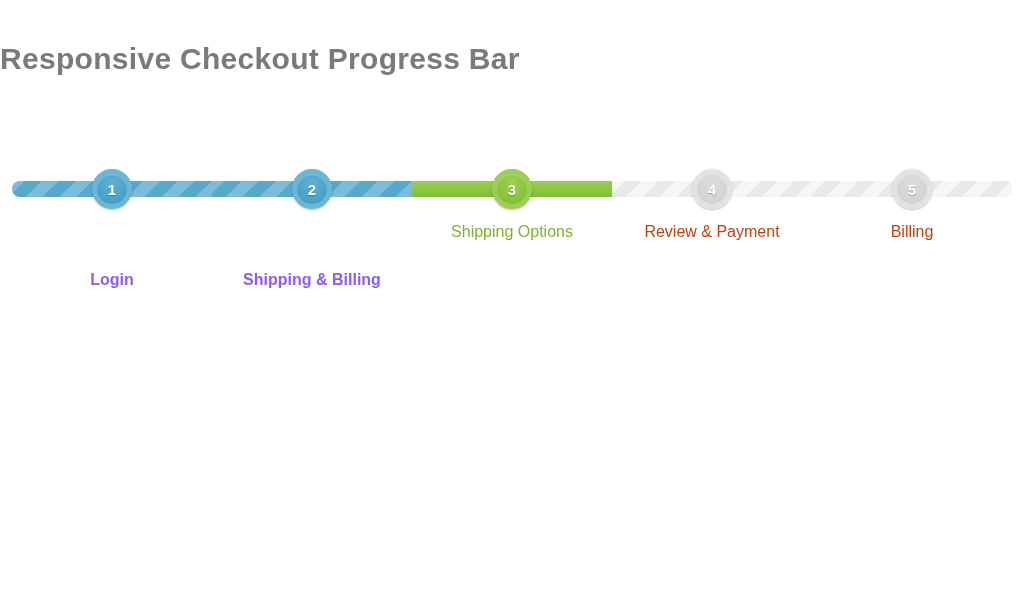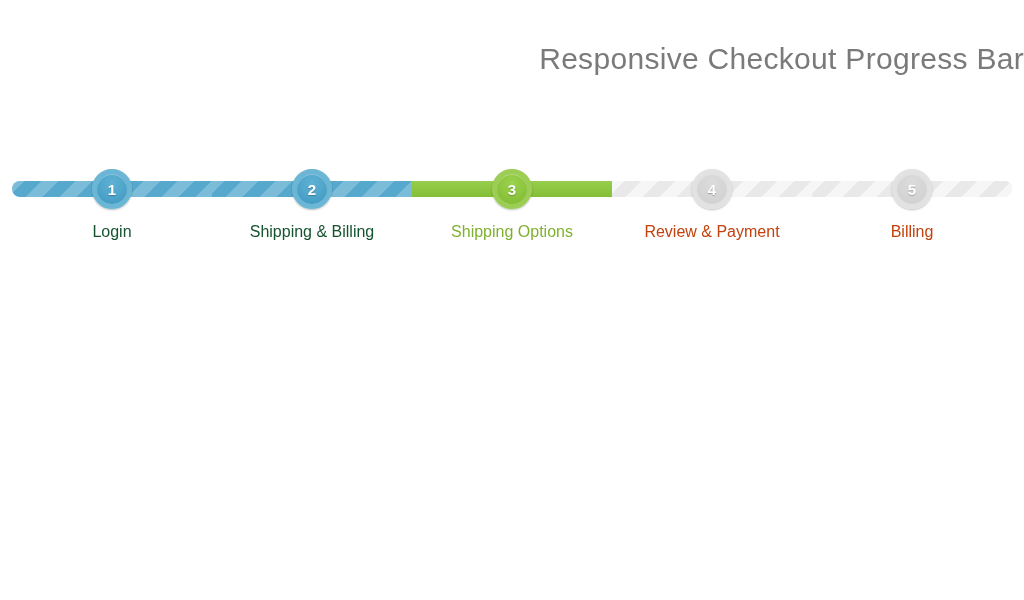--- a/index.html
+++ b/index.html
@@ -3,22 +3,22 @@
 <meta charset="utf-8">
 <style>
   * { box-sizing: border-box; margin: 0; padding: 0; }
   body {
     font-family: "Lucida Grande", "Segoe UI", Arial, sans-serif;
     background: #ffffff;
     width: 1024px;
     height: 600px;
   }
   h1.page-title {
-    text-align: right;
-    font-weight: 400;
+    text-align: left;
+    font-weight: 700;
     color: #7a7a7a;
     font-size: 30px;
     margin-top: 42px;
     letter-spacing: 0.3px;
   }
   .progress-wrap {
     position: relative;
     margin-top: 105px;
     height: 90px;
     width: 100%;
@@ -103,21 +103,21 @@
     color: #ffffff;
   }
   .label {
     position: absolute;
     top: 42px;
     left: 50%;
     transform: translateX(-50%);
     font-size: 16px;
     white-space: nowrap;
   }
-  .label-done { color: #14532d; font-weight: 400; }
+  .label-done { color: #8b5cf6; font-weight: 700; margin-top: 48px; }
   .label-current { color: #7fb12e; font-weight: 400; }
   .label-todo { color: #c2410c; font-weight: 400; }
 </style>
 </head>
 <body>
 
 <h1 class="page-title">Responsive Checkout Progress Bar</h1>
 
 <div class="progress-wrap">
 

